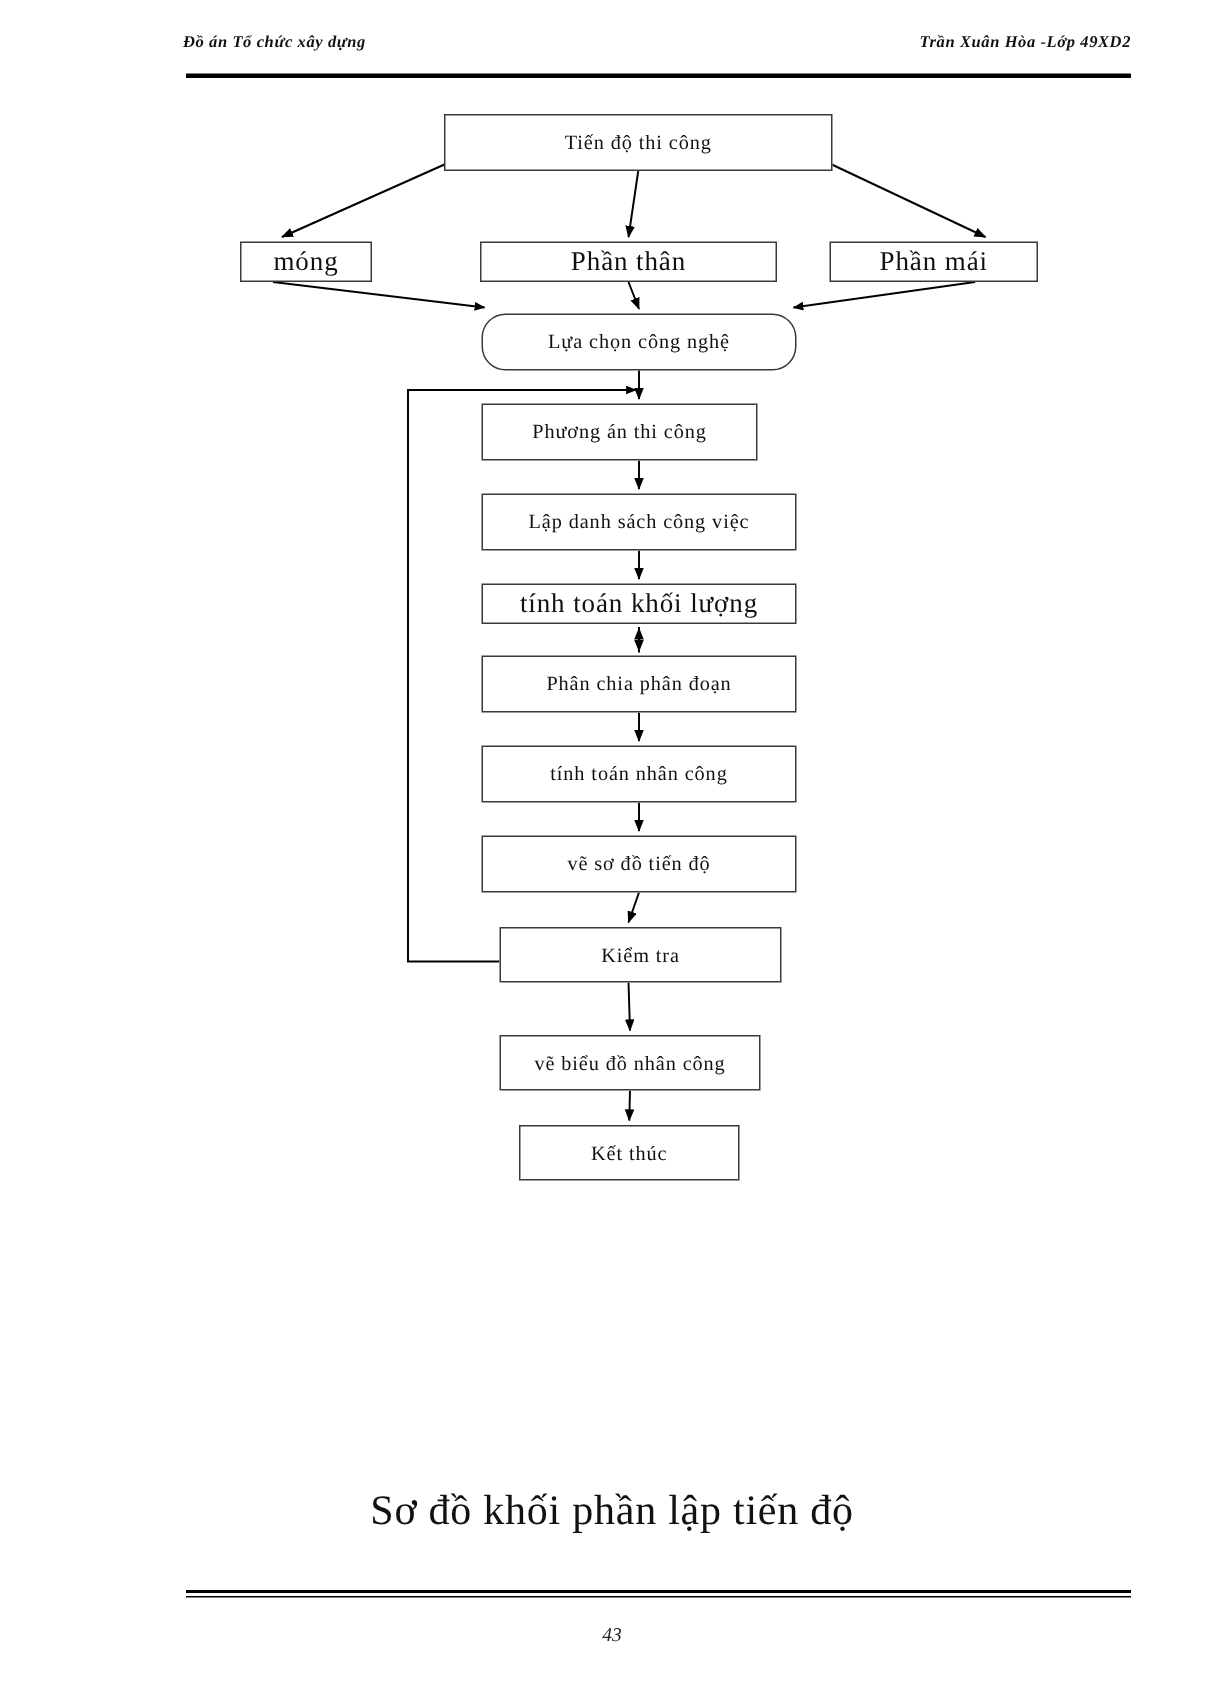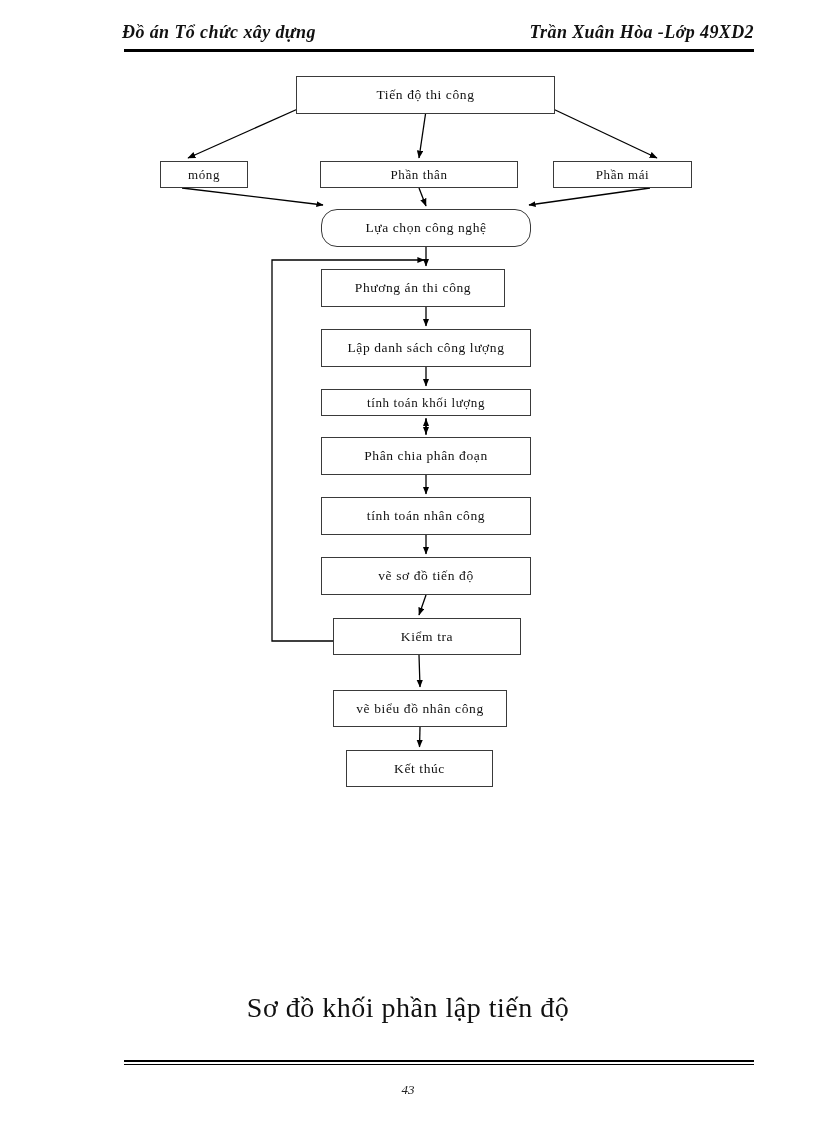--- a/index.html
+++ b/index.html
@@ -16,21 +16,21 @@
     font-family: "Liberation Serif", "DejaVu Serif", serif;
     color: #000000;
   }
 
   
   #header-left, #header-right {
     position: absolute;
     top: 22px;
     font-style: italic;
     font-weight: bold;
-    font-size: 18px;
+    font-size: 11px;
     letter-spacing: 0.4px;
     white-space: nowrap;
     color: #111;
   }
   #header-left  { left: 122px; }
   #header-right { right: 62px; text-align: right; margin-left: 28px; }
 
   #header-rule {
     position: absolute;
     left: 124px;
@@ -78,21 +78,21 @@
     background: #ffffff;
     display: flex;
     align-items: center;
     justify-content: center;
     font-size: 13.5px;
     letter-spacing: 0.6px;
     white-space: nowrap;
     color: #111;
     z-index: 2;
   }
-  .node.small { font-size: 13px; }
+  .node.small { font-size: 18px; }
 
   
   #caption {
     position: absolute;
     left: 0;
     right: 0;
     top: 992px;
     text-align: center;
     font-size: 28px;
     letter-spacing: 0.5px;
@@ -161,21 +161,21 @@
       <div class="node small" style="left: 553px; top: 161px; width: 139px; height: 27px;">
         <span>Phần mái</span>
       </div>
       <div class="node" style="left: 321px; top: 209px; width: 210px; height: 38px; border-radius: 16px;">
         <span>Lựa chọn công nghệ</span>
       </div>
       <div class="node" style="left: 321px; top: 269px; width: 184px; height: 38px;">
         <span>Phương án thi công</span>
       </div>
       <div class="node" style="left: 321px; top: 329px; width: 210px; height: 38px;">
-        <span>Lập danh sách công lượng</span>
+        <span>Lập danh sách công việc</span>
       </div>
       <div class="node small" style="left: 321px; top: 389px; width: 210px; height: 27px;">
         <span>tính toán khối lượng</span>
       </div>
       <div class="node" style="left: 321px; top: 437px; width: 210px; height: 38px;">
         <span>Phân chia phân đoạn</span>
       </div>
       <div class="node" style="left: 321px; top: 497px; width: 210px; height: 38px;">
         <span>tính toán nhân công</span>
       </div>

